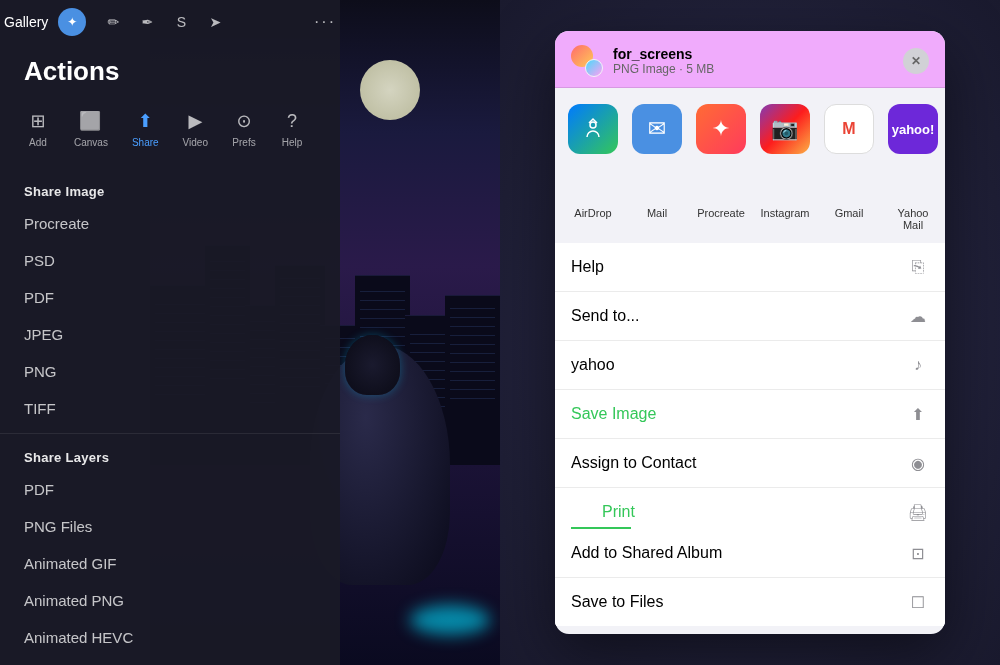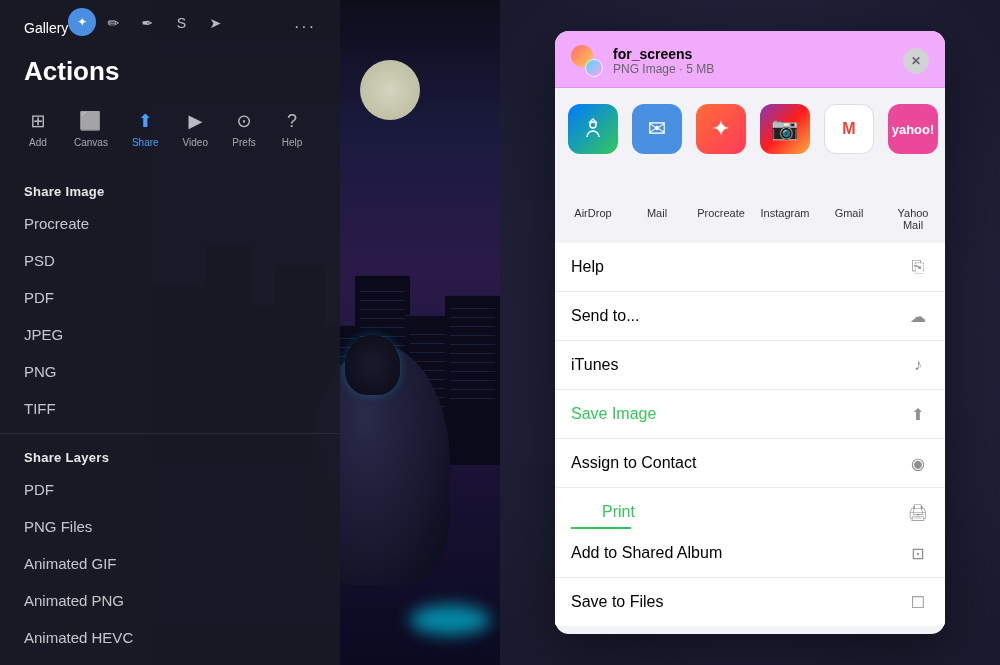--- a/index.html
+++ b/index.html
@@ -123,22 +123,23 @@
       width: 340px;
       height: 665px;
       background: rgba(25, 25, 38, 0.95);
       z-index: 10;
       padding: 0;
     }
 
     
     .top-bar {
       display: flex;
-      align-items: flex-end;
-      padding: 8px 24px;
+      align-items: center;
+      padding: 8px 4px;
+      gap: 10px;
       height: 44px;
     }
     .gallery-btn {
       color: #fff;
       font-size: 14px;
       font-weight: 500;
       cursor: pointer;
     }
     .procreate-icon {
       width: 28px;
@@ -359,21 +360,21 @@
     .airdrop-icon { background: linear-gradient(135deg, #007aff, #34c759); color: white; }
     
     .mail-icon { background: #4a90e2; color: white; }
     
     .procreate-share-icon { background: linear-gradient(135deg, #ff6b35, #ff3b5c); color: white; }
     
     .instagram-icon { background: linear-gradient(135deg, #833ab4, #fd1d1d, #fcb045); color: white; }
     
     .gmail-icon { background: white; color: #ea4335; border: 1px solid #ddd; }
     
-    .yahoo-icon { background: #ec4899; color: white; }
+    .yahoo-icon { background: #6d28d9; color: white; }
 
     
     .action-list {
       background: #fff;
       margin: 0 0 8px;
     }
     .action-item {
       display: flex;
       align-items: center;
       justify-content: space-between;
@@ -551,21 +552,21 @@
     <div class="action-list">
       <div class="action-item">
         <span class="action-text">Help</span>
         <div class="action-icon-right">⎘</div>
       </div>
       <div class="action-item">
         <span class="action-text">Send to...</span>
         <div class="action-icon-right">☁</div>
       </div>
       <div class="action-item">
-        <span class="action-text">iTunes</span>
+        <span class="action-text">yahoo</span>
         <div class="action-icon-right">♪</div>
       </div>
       <div class="action-item">
         <span class="action-text green">Save Image</span>
         <div class="action-icon-right">⬆</div>
       </div>
       <div class="action-item">
         <span class="action-text">Assign to Contact</span>
         <div class="action-icon-right">◉</div>
       </div>

